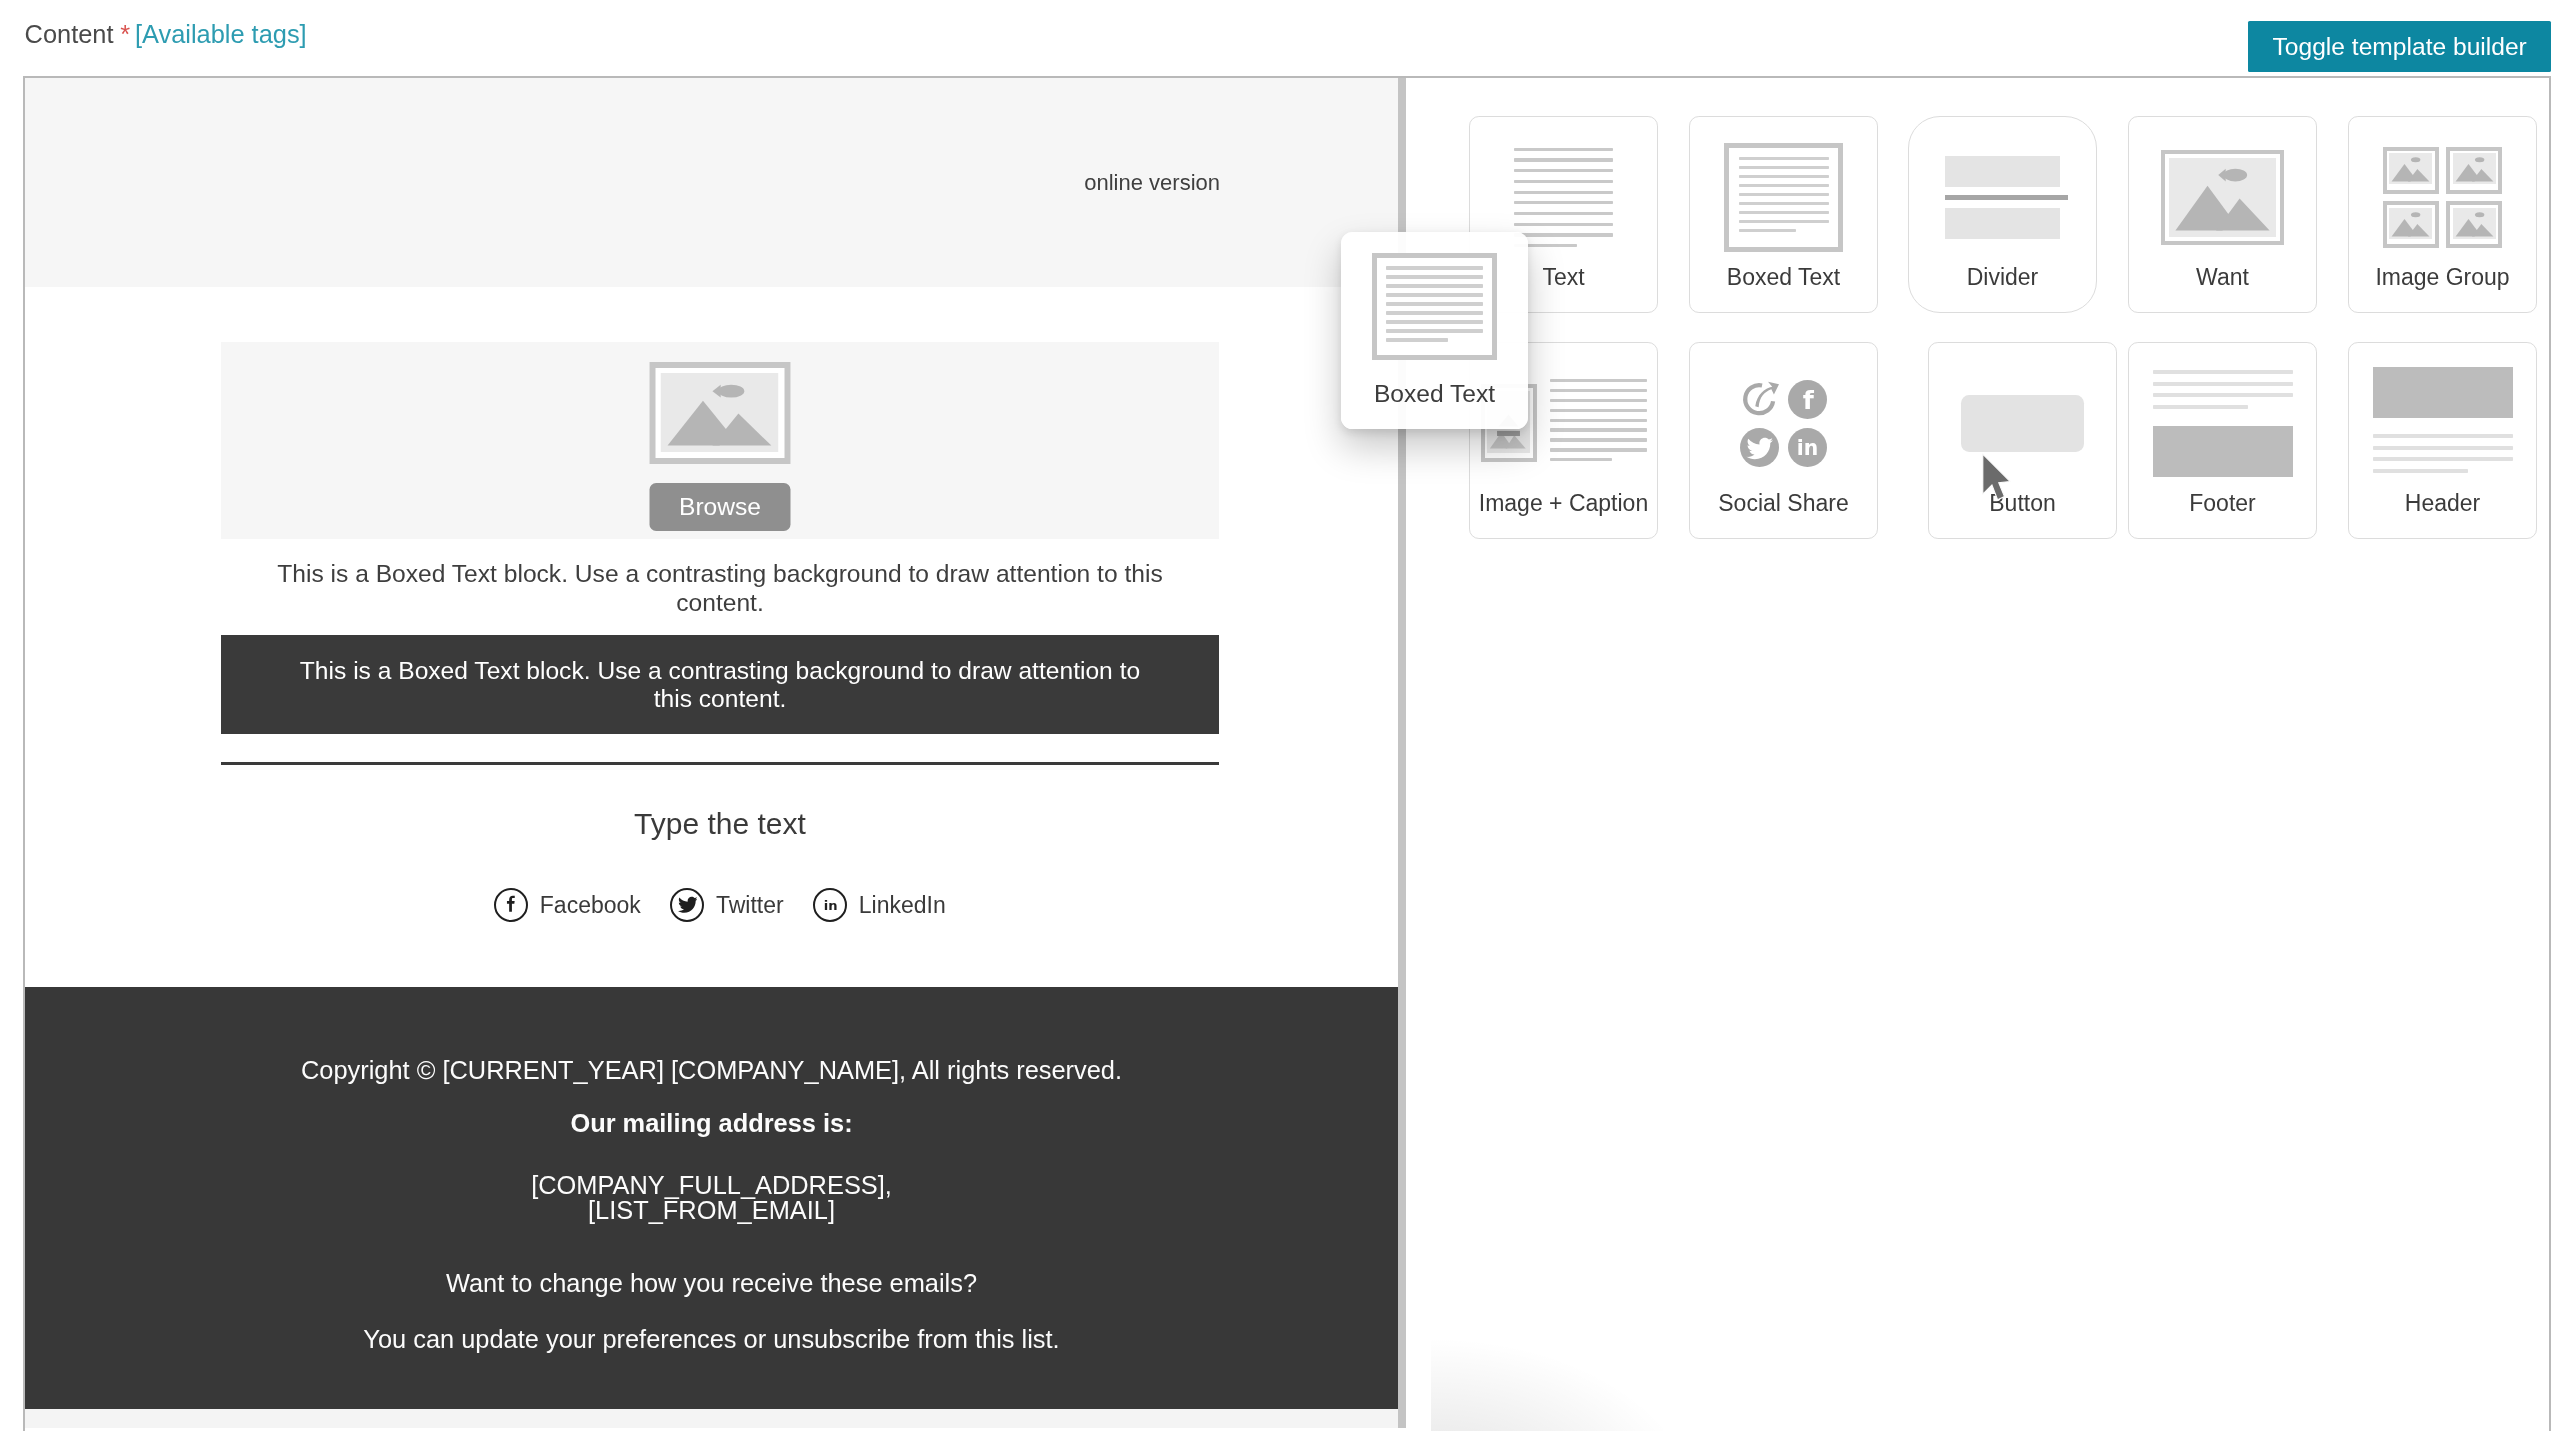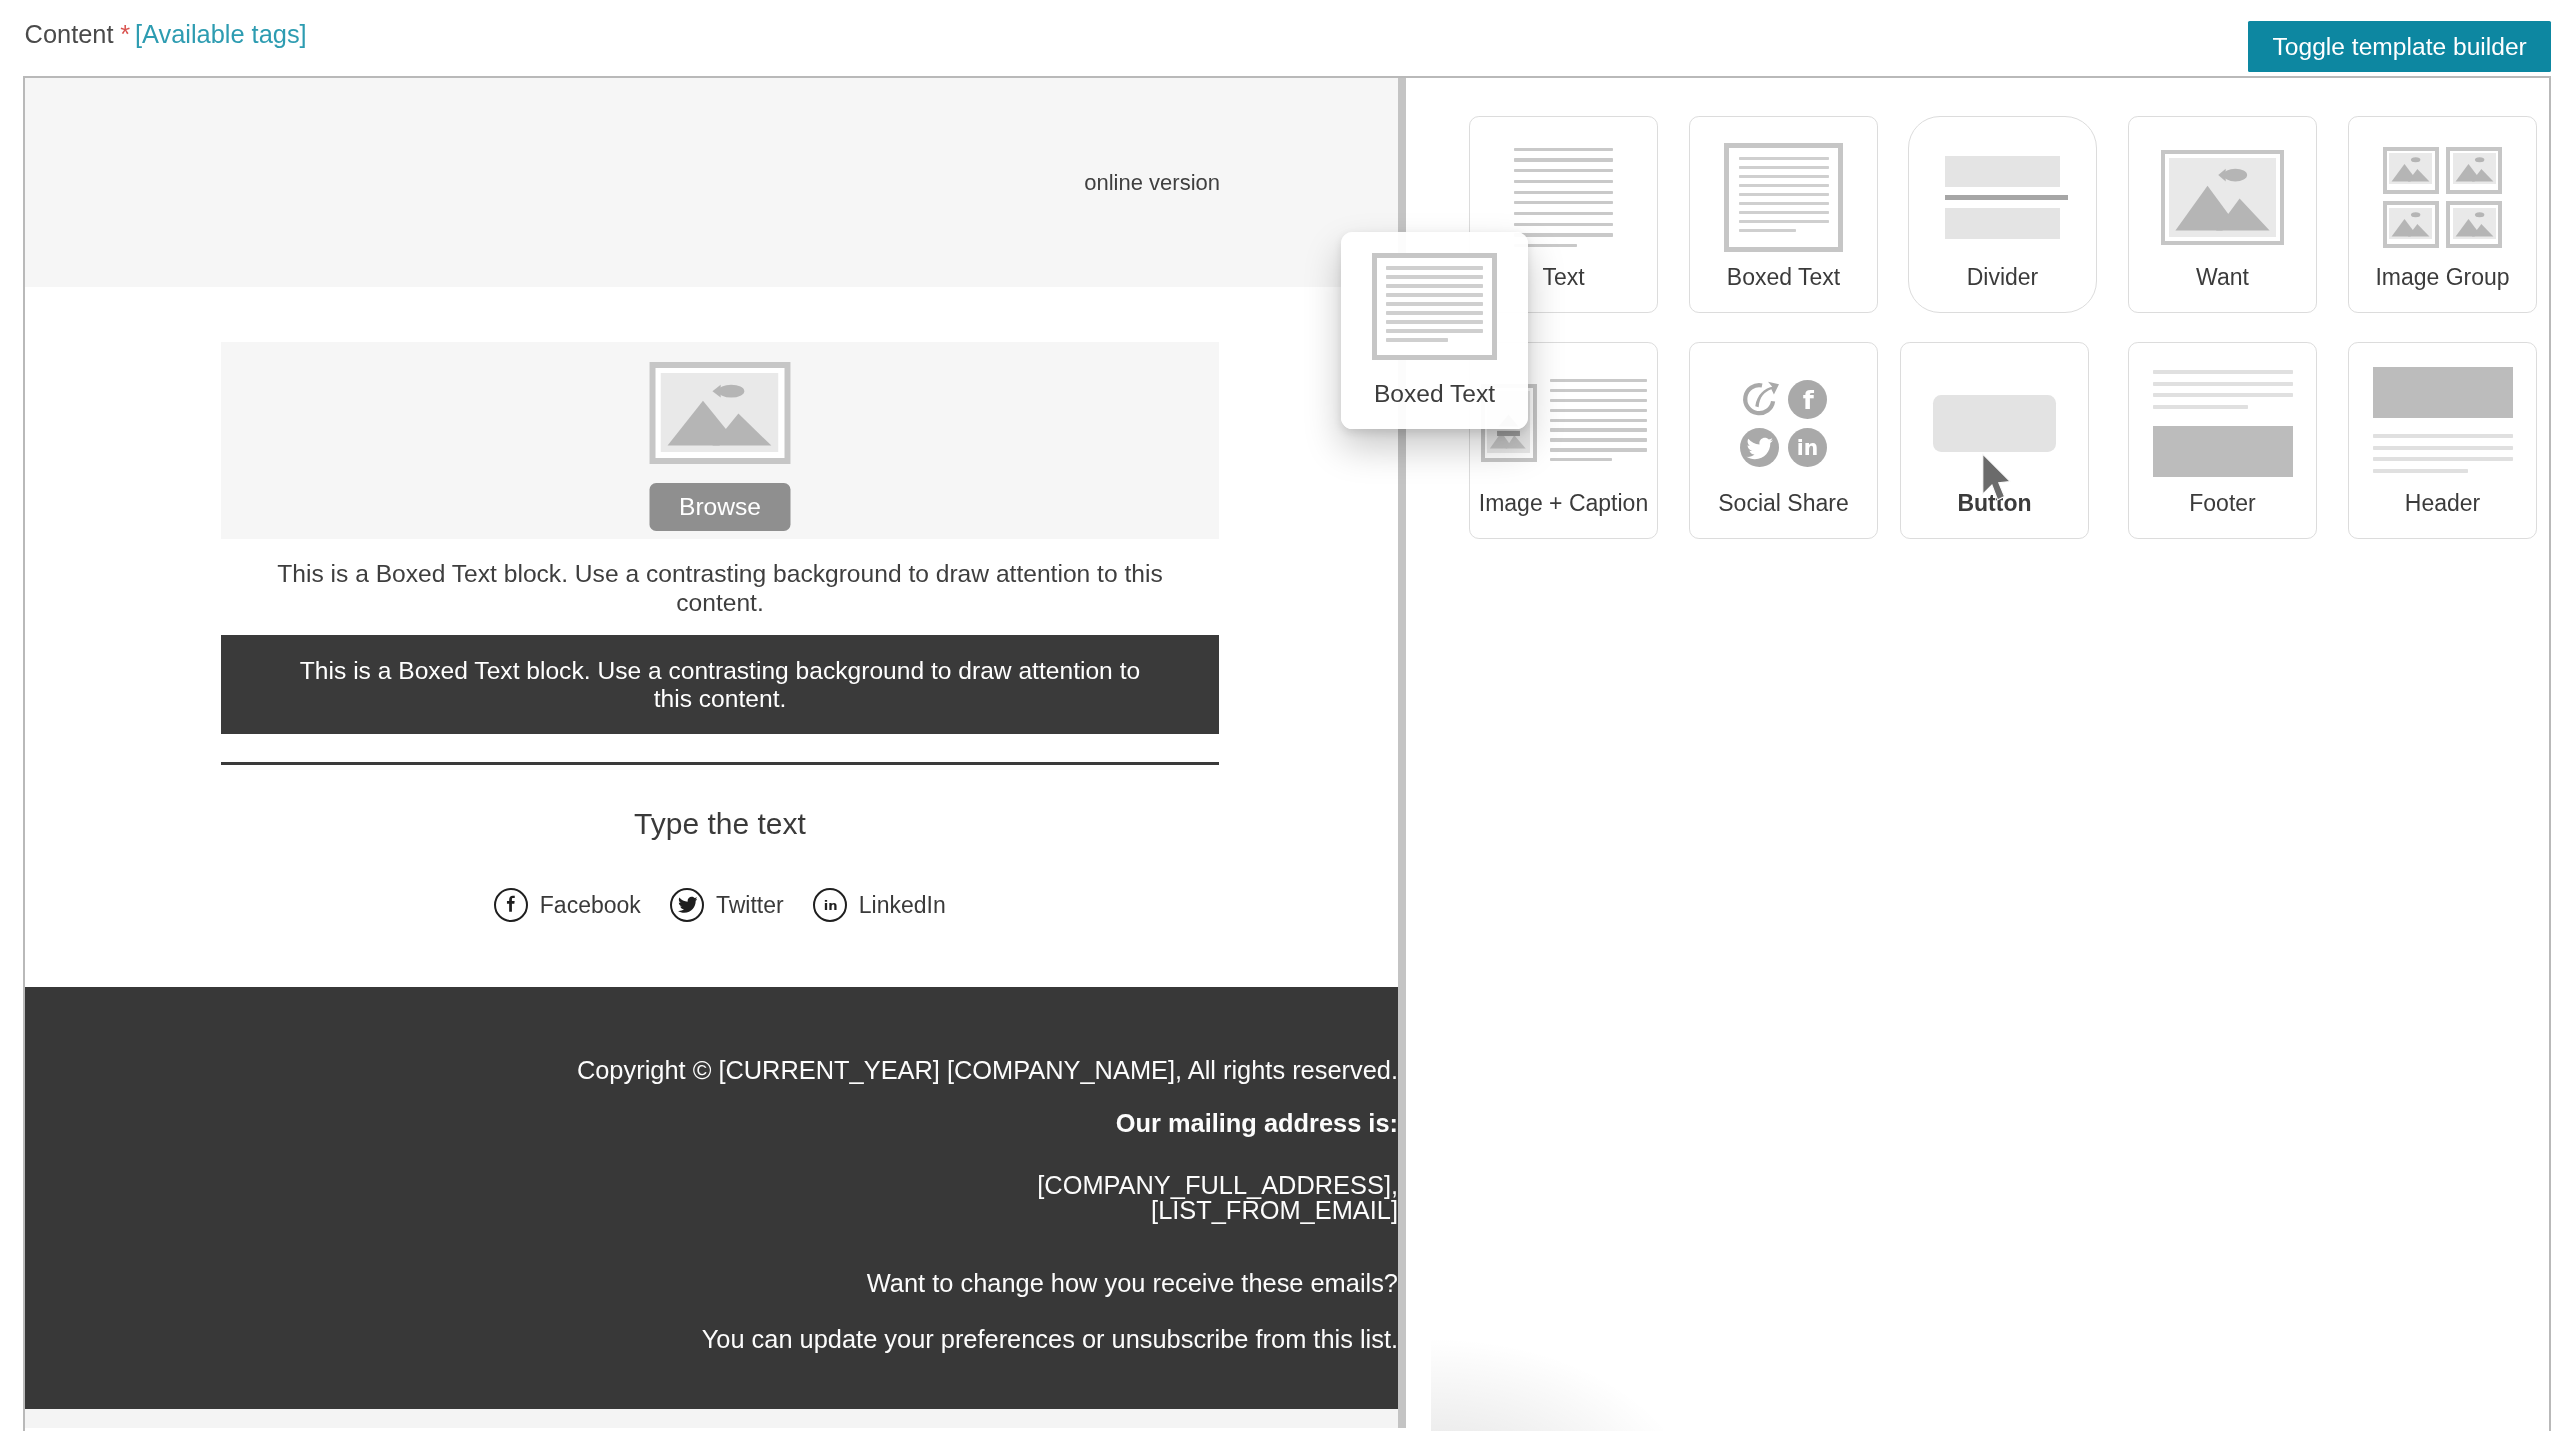--- a/index.html
+++ b/index.html
@@ -45,21 +45,21 @@
 
   .social-row { position:absolute; left:196px; top:808px; width:998px; height:38px;
     display:flex; align-items:center; justify-content:center; }
   .social-item { display:flex; align-items:center; margin:0 14.8px; cursor:pointer; }
   .s-circle { width:34px; height:34px; border:2.5px solid #1f1f1f; border-radius:50%;
     display:flex; align-items:center; justify-content:center; margin-right:11.5px; flex:none; }
   .s-circle svg { display:block; }
   .social-item .s-label { font-size:23px; color:#3a3a3a; }
 
   .email-footer { position:absolute; left:0; top:909px; width:1373px; height:422px;
-    background:#383838; color:#fcfcfc; text-align:right; font-size:25.4px; padding-top:71px; }
+    background:#383838; color:#fcfcfc; text-align:center; font-size:25.4px; padding-top:71px; }
   .email-footer p { line-height:25.4px; }
   .f-copy { margin-bottom:28px; }
   .f-mailing { font-weight:bold; margin-bottom:36px; }
   .f-addr { line-height:29.6px; margin-bottom:47px; }
   .f-change { margin-bottom:31px; }
   .email-after { position:absolute; left:0; top:1331px; width:1373px; height:19.7px; background:#f4f4f4; }
 
   
   .splitter { position:absolute; left:1373px; top:0; width:8.2px; height:1350px; background:#c4c4c4; cursor:col-resize; }
 
@@ -67,21 +67,21 @@
   .palette { position:absolute; left:1381px; top:0; width:1142px; height:1350px; background:#fff; }
   .card { position:absolute; width:189px; height:197px; background:#fff;
     border:1.6px solid #dcdcdc; border-radius:9.9px; cursor:grab; }
   .icon-zone { position:absolute; left:0; right:0; top:18px; height:125px;
     display:flex; align-items:center; justify-content:center; }
   .card-label { position:absolute; left:0; right:0; bottom:21.3px; text-align:center;
     font-size:23px; color:#3b3b3b; }
 
   .r1c1{left:63px;top:38px;}  .r1c2{left:283px;top:38px;} .r1c3{left:502px;top:38px;border-radius:32px;}
   .r1c4{left:722px;top:38px;} .r1c5{left:942px;top:38px;}
-  .r2c1{left:63px;top:264px;} .r2c2{left:283px;top:264px;} .r2c3{left:494px;top:264px;font-weight:bold;}
+  .r2c1{left:63px;top:264px;} .r2c2{left:283px;top:264px;} .r2c3{left:522px;top:264px;}
   .r2c4{left:722px;top:264px;} .r2c5{left:942px;top:264px;}
 
   
   .lines { display:flex; flex-direction:column; }
   .ln { height:3.3px; background:#c9c9c9; border-radius:0.8px; margin-bottom:7.4px; }
   .ln:last-child { margin-bottom:0; }
   .ln.short { width:64%; }
   .lines-120 { width:99px; }
   .box-icon { border:5.7px solid #c6c6c6; background:#fff; padding:9px 9.9px; }
   .box-icon .ln { height:3.3px; margin-bottom:5.7px; background:#cfcfcf; }

